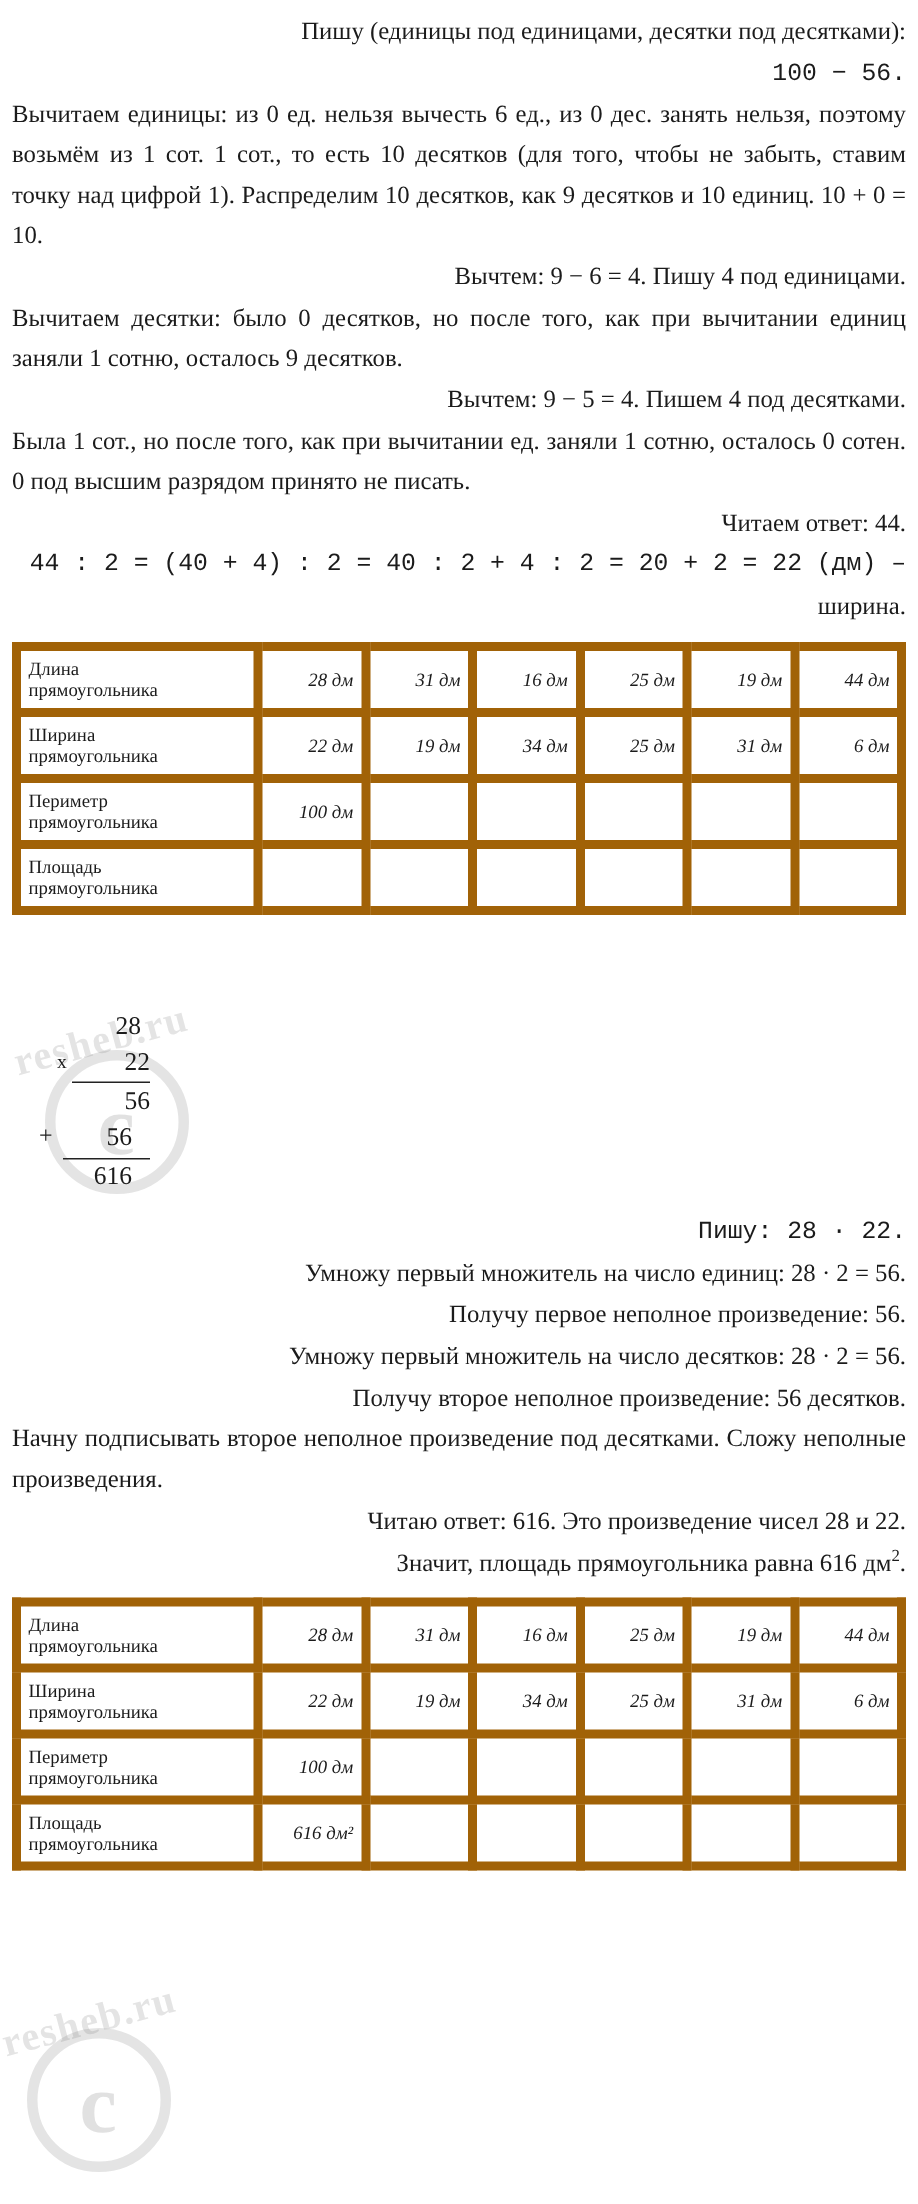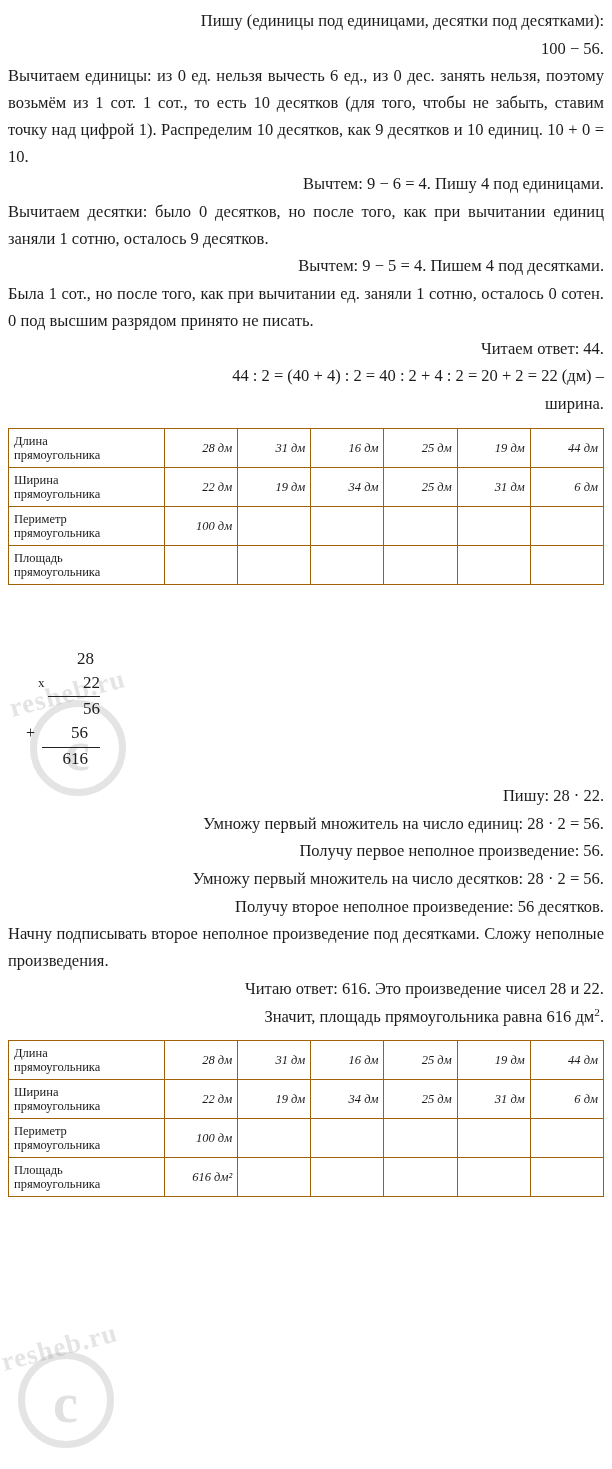--- a/index.html
+++ b/index.html
@@ -24,38 +24,38 @@
     font-size: 16.5px;
     line-height: 1.62;
     text-align: justify;
     text-justify: inter-word;
     margin: 0 0 1px 0;
   }
   .para.left {
     text-align: right;
   }
   .math {
-    font-family: Liberation Serif, serif;
+    font-family: Liberation Mono, monospace;
   }
   sup {
     font-size: 68%;
     vertical-align: super;
     line-height: 0;
   }
   
   table.rect-table {
     border-collapse: collapse;
     width: 100%;
     table-layout: fixed;
     margin: 10px 0 4px 0;
     font-size: 12.5px;
     font-family: "Liberation Serif", serif;
   }
   table.rect-table td {
-    border: 1px solid #a16207;
+    border: 6px solid #a16207;
     height: 34px;
     padding: 2px 5px;
     vertical-align: middle;
     line-height: 1.12;
     color: #1b1b1b;
   }
   table.rect-table td.hdr {
     width: 145px;
     text-align: left;
   }

